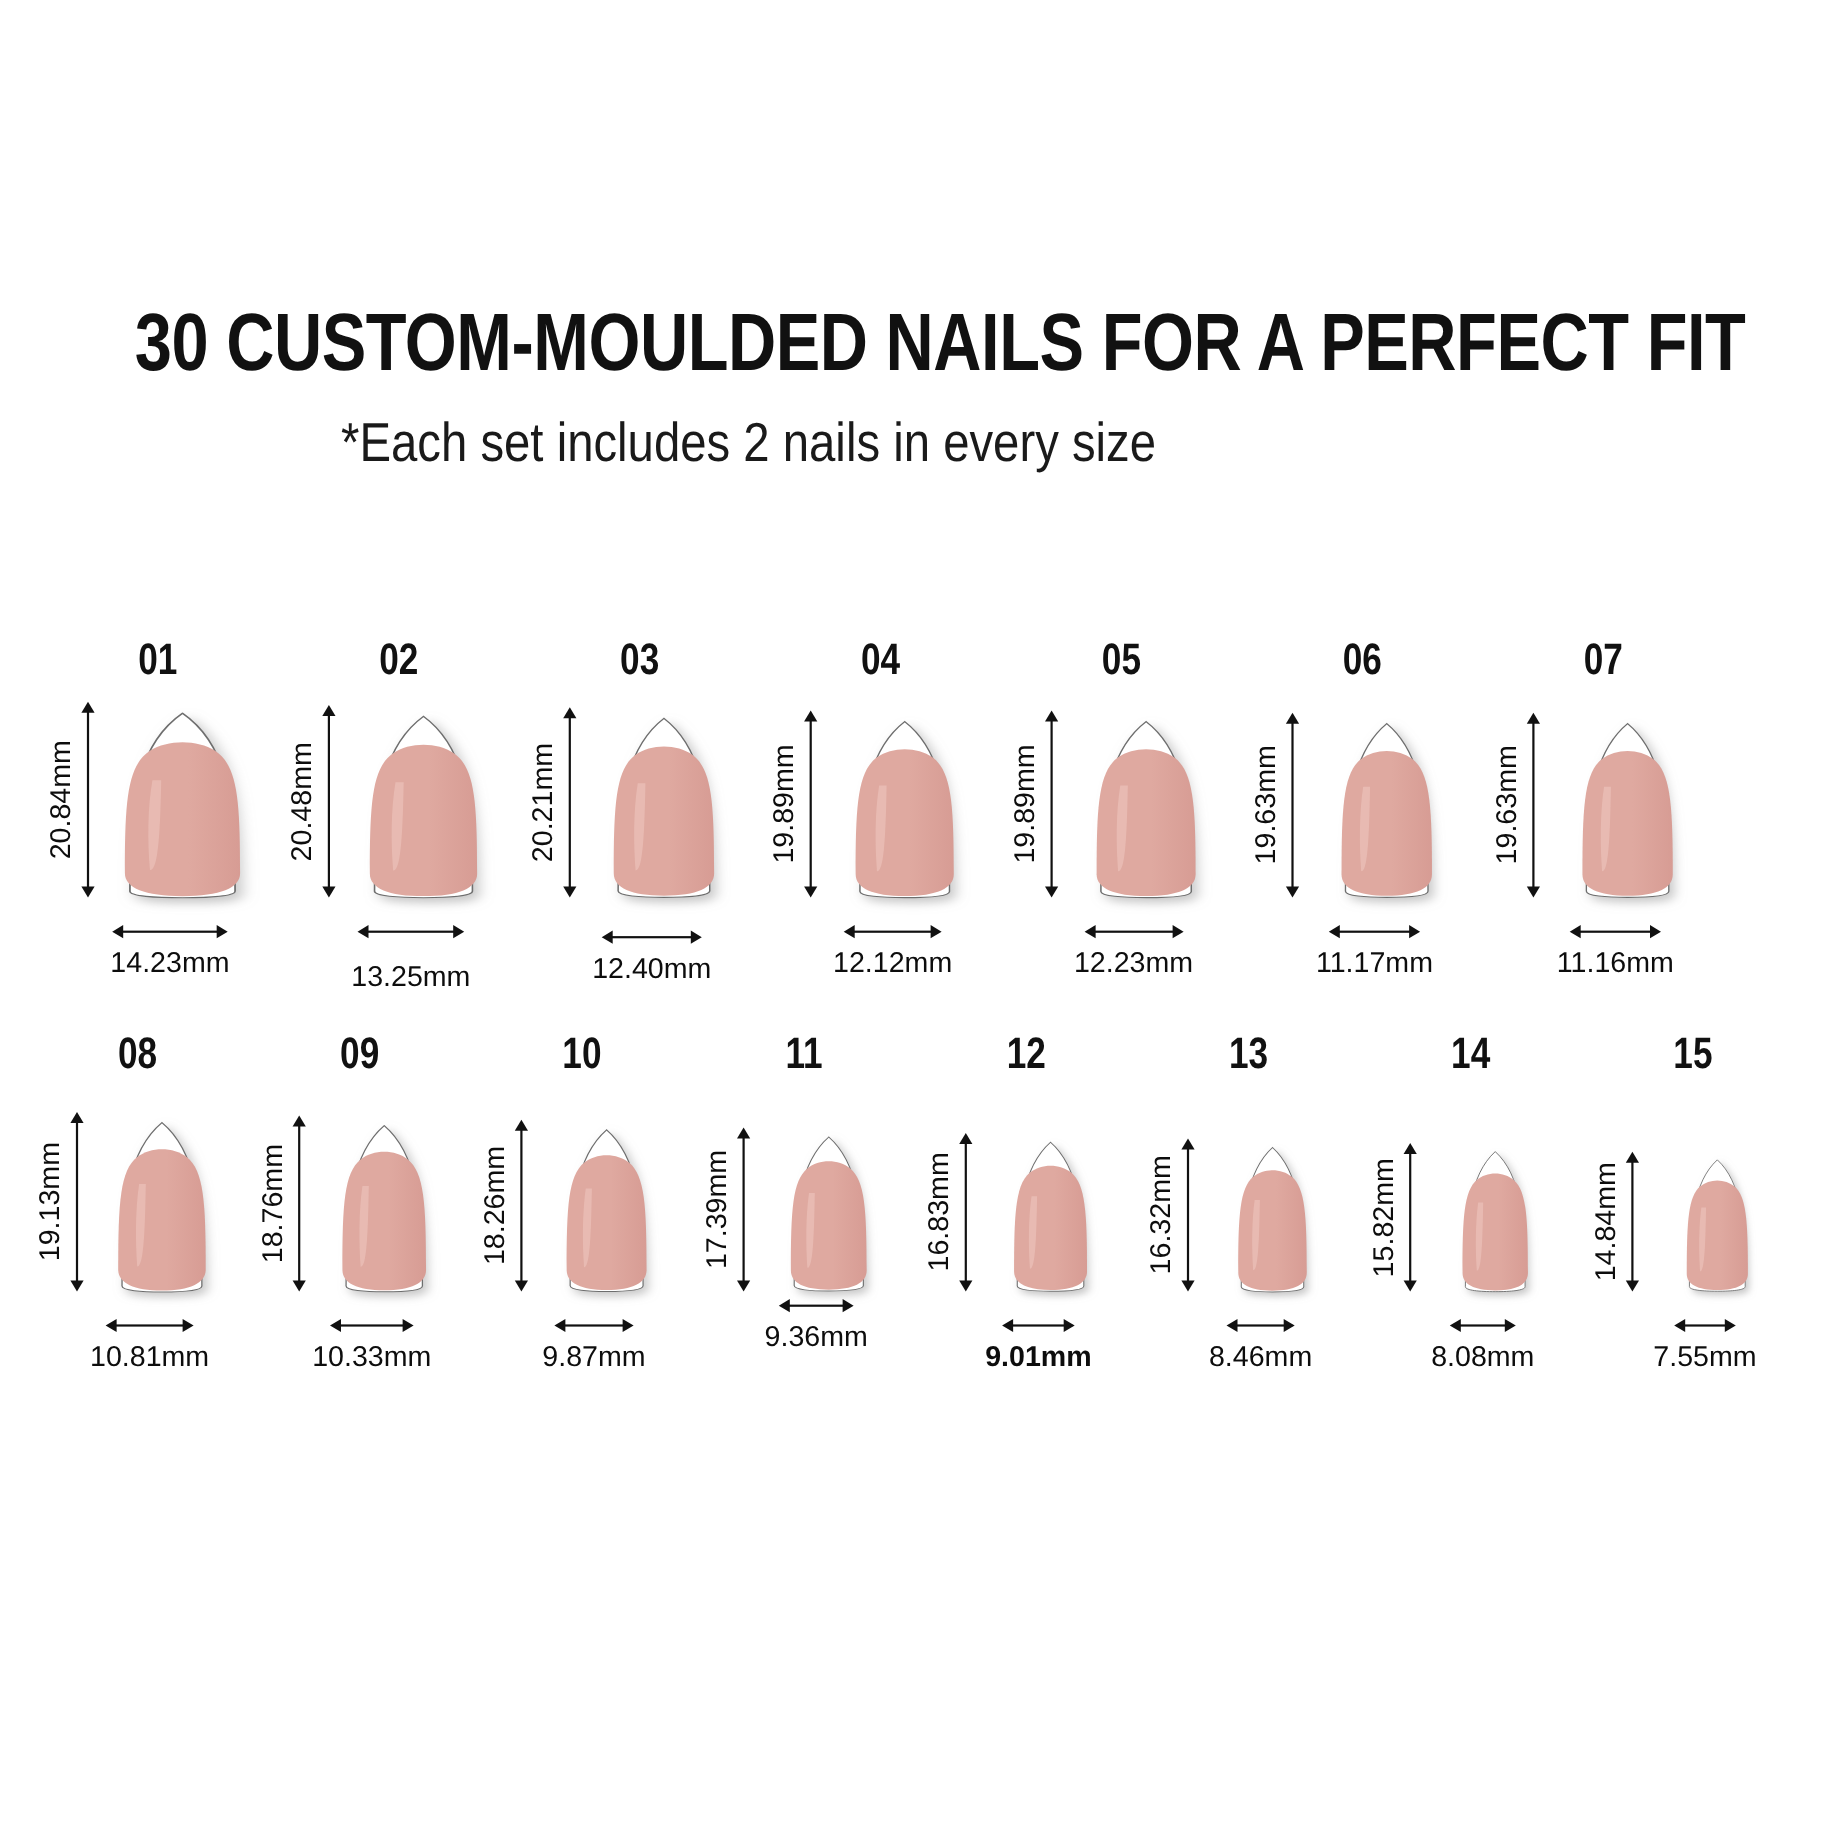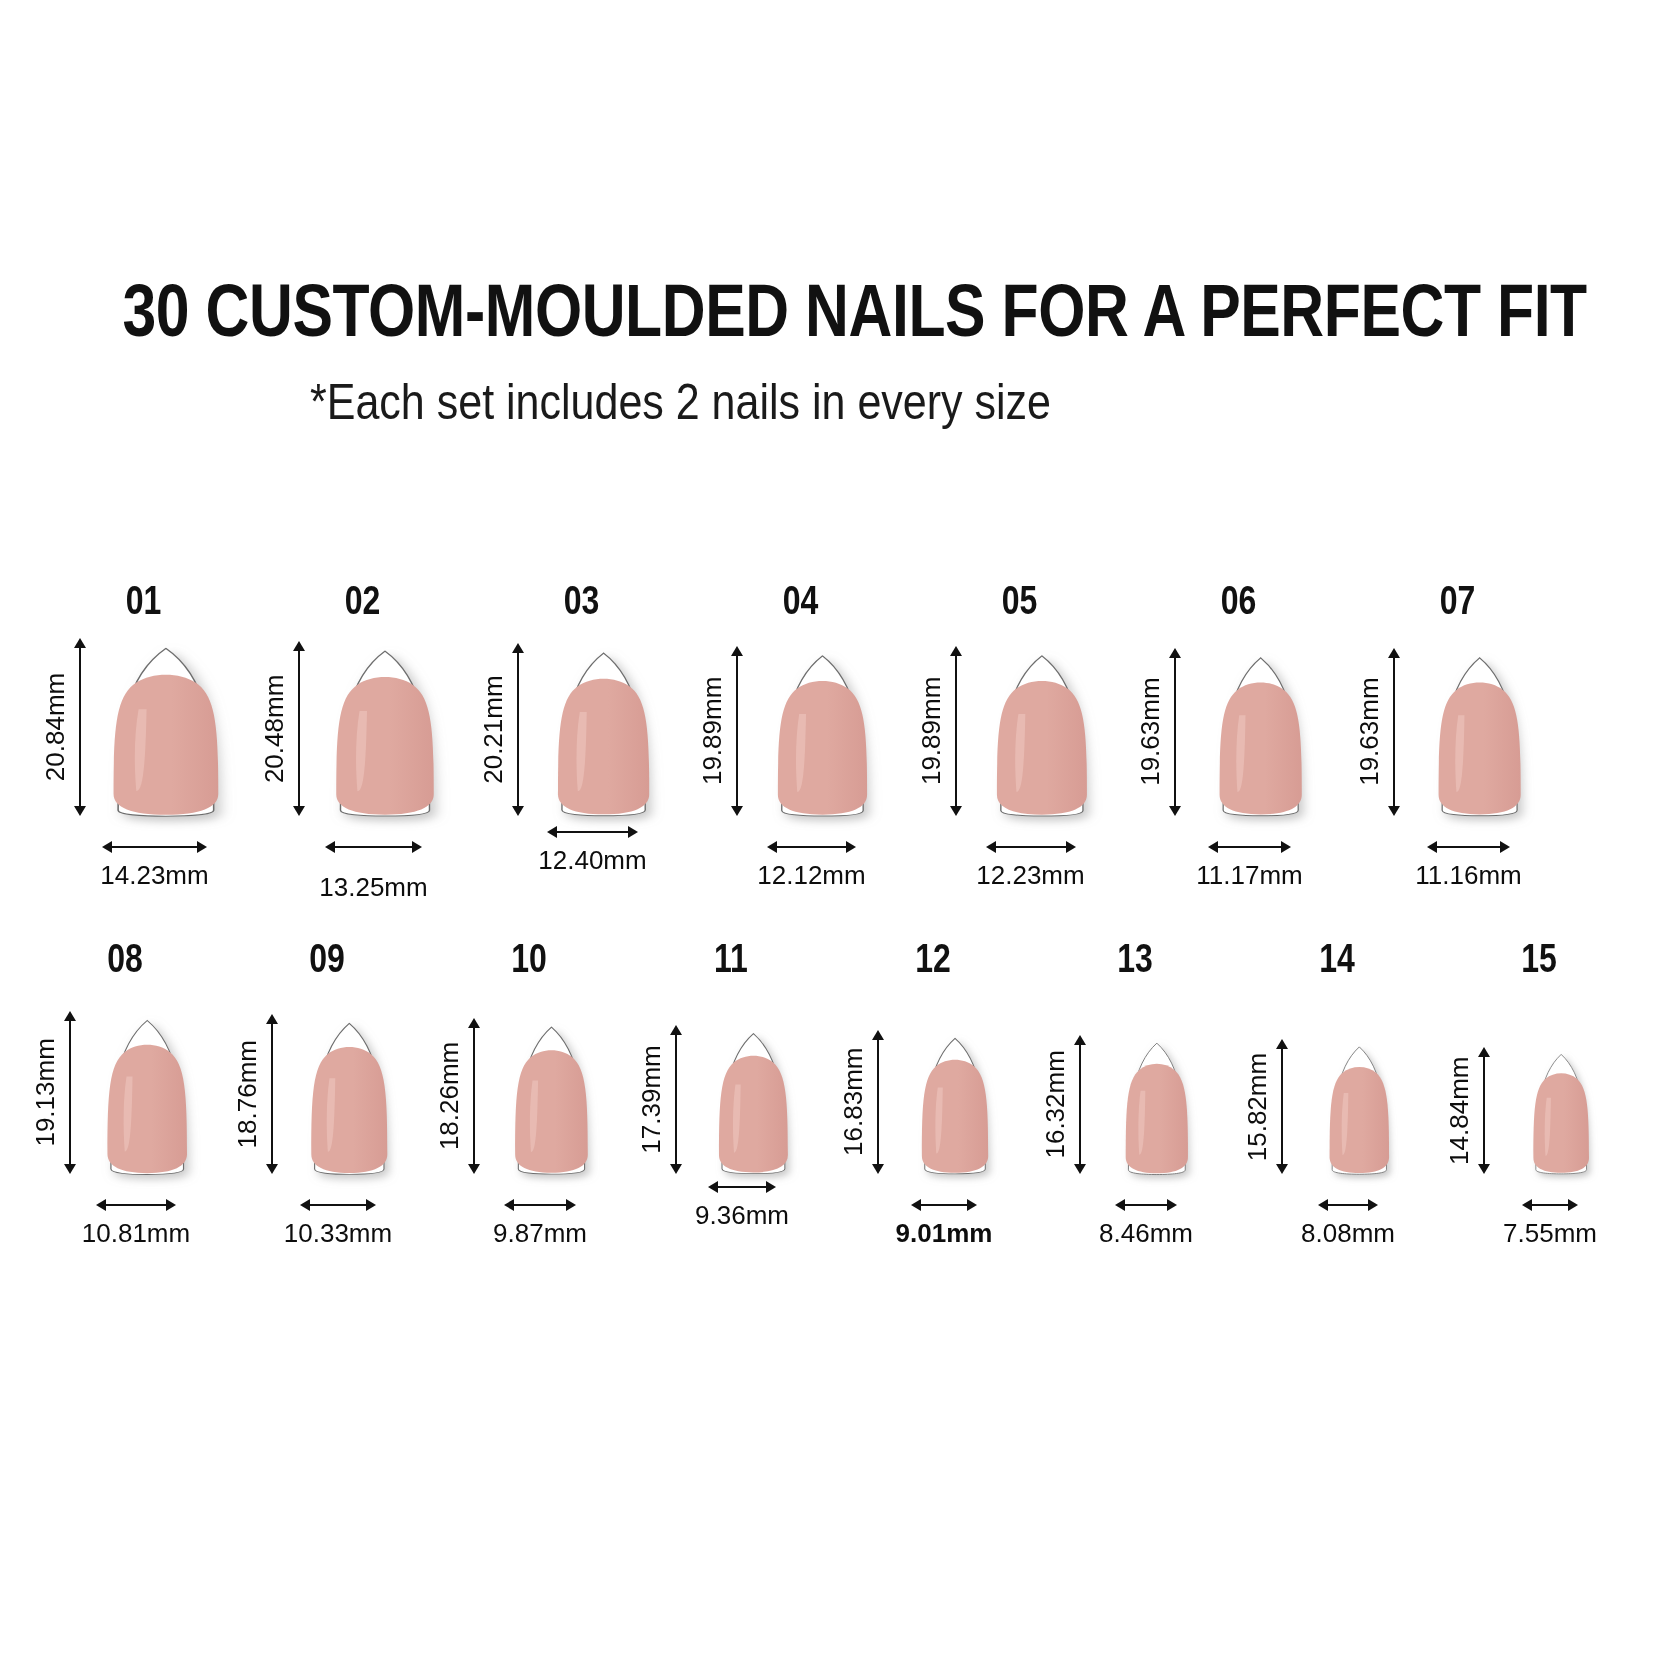--- a/index.html
+++ b/index.html
@@ -343,21 +343,21 @@
                    C 4 120, 6 78, 24 60
                    C 38 46, 62 46, 76 60
                    C 94 78, 96 120, 96 210
                    C 96 228, 80 238, 50 238
                    C 20 238, 4 228, 4 210 Z" fill="url(#pk-g2)"></path>
           <path d="M 26 96 C 22 130, 22 172, 24 206 C 30 206, 32 170, 33 96 Z" fill="#EBC0B8" opacity="0.75"></path>
         </g>
       </svg>
           </div>
         </div>
-        <div class="h-ruler" style="top: 245px; text-align: right;">
+        <div class="h-ruler" style="top: 265px; text-align: right;">
           <div class="h-line" style="width: 91.264px; margin-left: 22px;">
             <span class="ar-l"></span>
             <span class="ar-r"></span>
           </div>
           <div class="h-label" style="margin-left: 22px;">12.40mm</div>
         </div>
       </div>
       <div class="cell">
         <div class="cell-index">04</div>
         <div class="cell-body">

